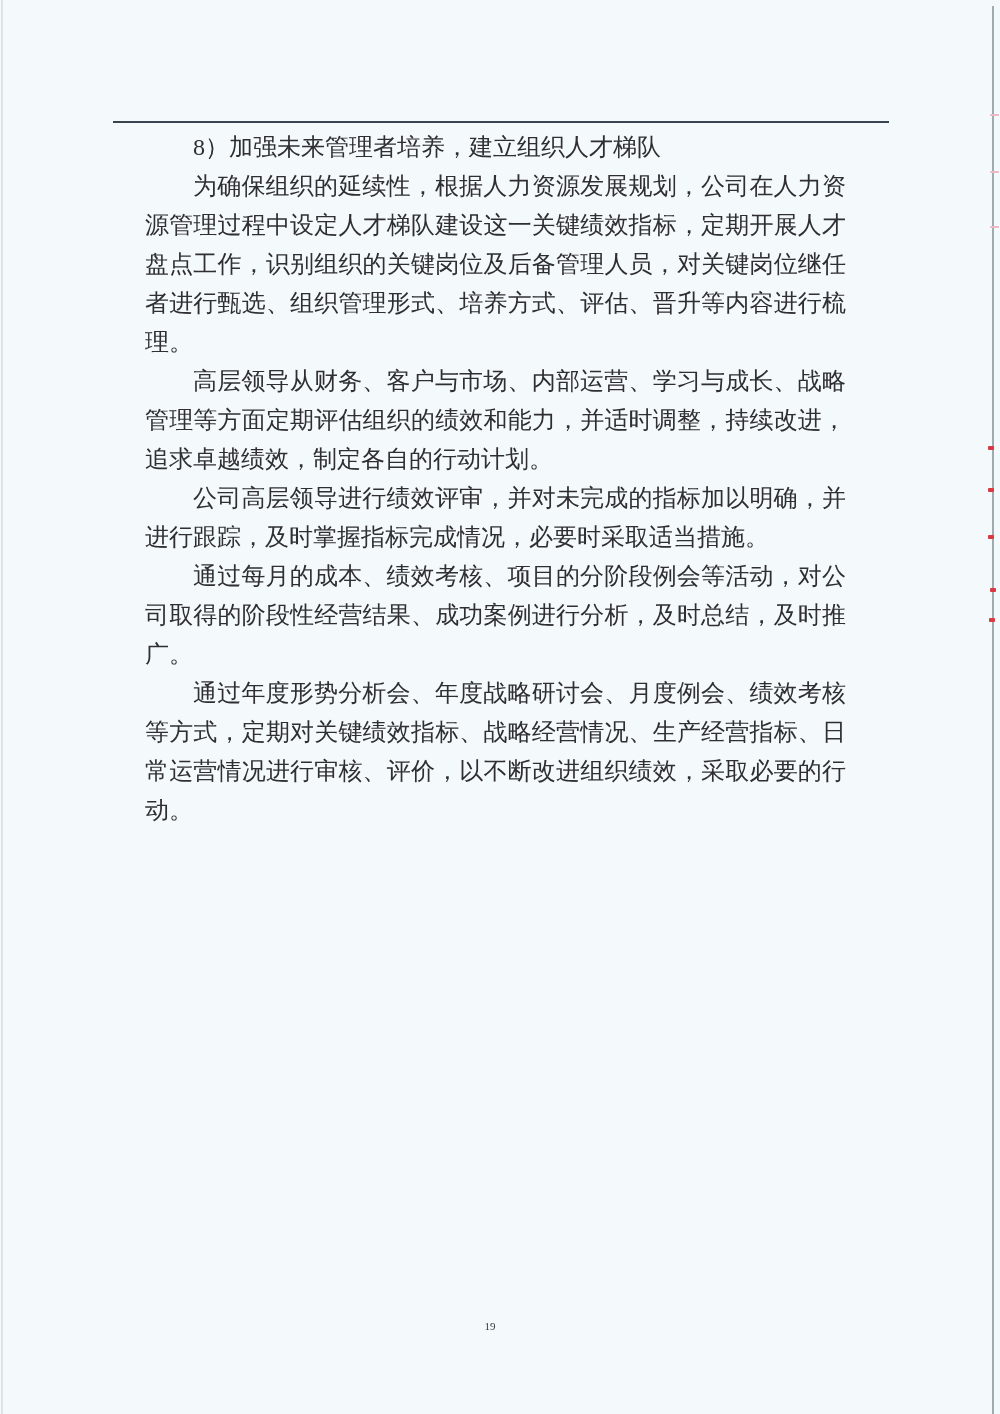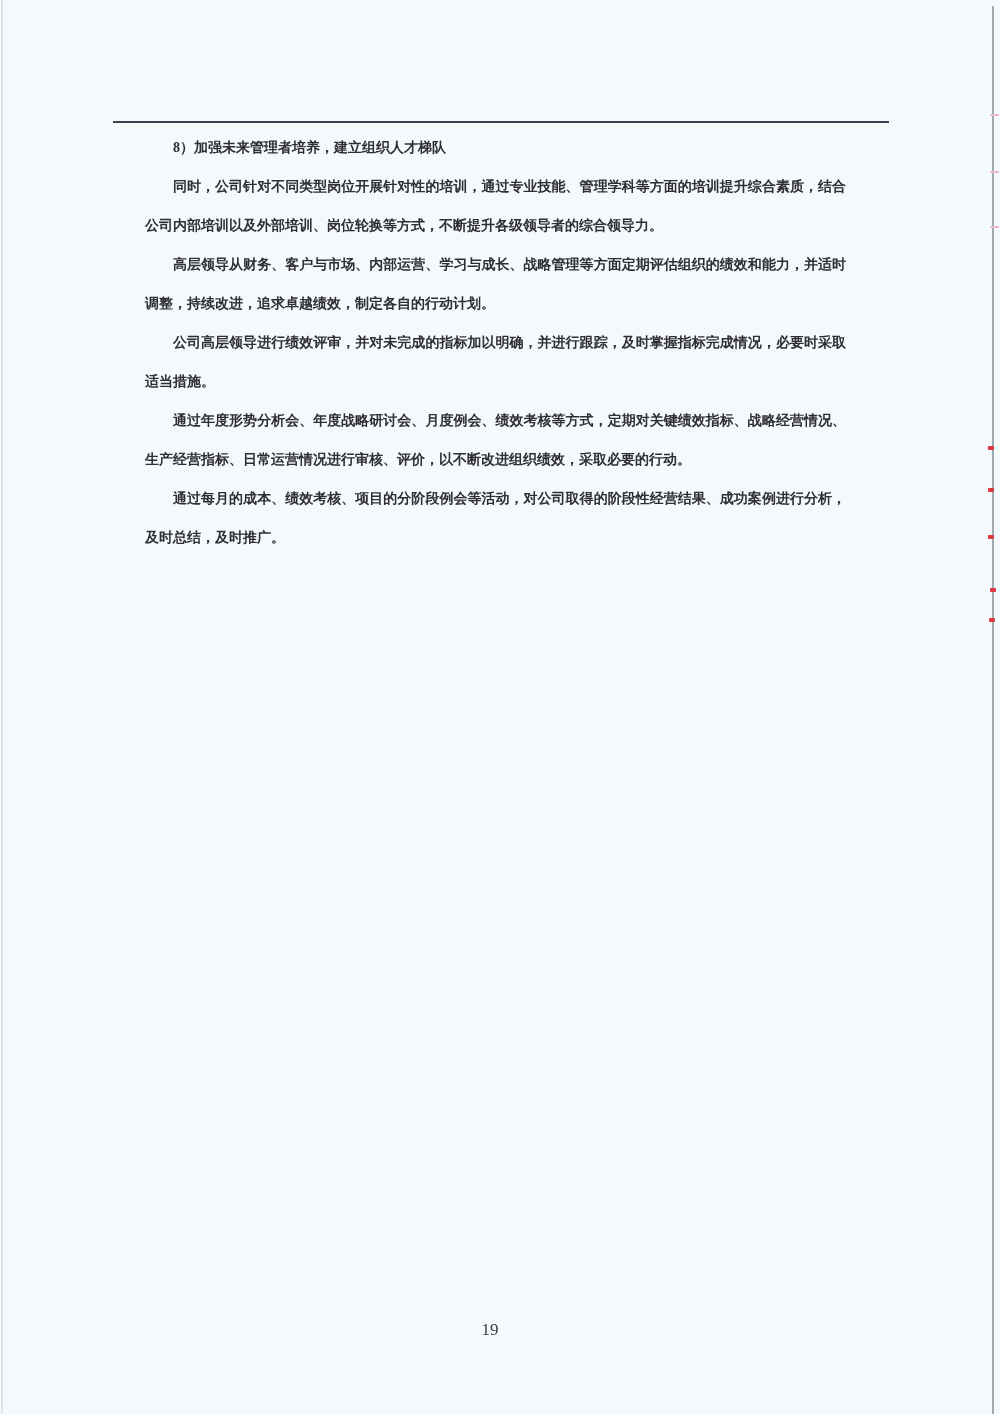--- a/index.html
+++ b/index.html
@@ -35,40 +35,39 @@
   .header-rule {
     position: absolute;
     left: 113px; top: 121px;
     width: 776px; height: 2px;
     background: var(--header-rule, #3a4450);
   }
   .doc-body {
     position: absolute;
     left: 145px; top: 128px;
     width: 701px;
-    font-size: 14px;
+    font-size: 24px;
     line-height: 39px;
     color: var(--text, #2e2e33);
     text-align: justify;
     letter-spacing: 0;
-    font-weight: bold;
   }
   .doc-body p {
     margin: 0;
     text-indent: 2em;
   }
   .doc-body p.heading {
     text-align: left;
   }
   .page-number {
     position: absolute;
     left: 455px; top: 1320px;
     width: 70px;
     text-align: center;
-    font-size: 17px;
+    font-size: 11px;
     color: #3a3a40;
   }
   .mark {
     position: absolute;
     border-radius: 1px;
   }
   .mark.red-speck {
     width: 6px; height: 4px;
     background: var(--red-mark, #d9393f);
   }
@@ -80,25 +79,25 @@
 </head>
 <body>
 
 <div class="page">
   <div class="scan-edge-left"></div>
   <div class="scan-edge-right"></div>
   <div class="header-rule"></div>
 
   <div class="doc-body">
       <p class="heading">8）加强未来管理者培养，建立组织人才梯队</p>
-      <p class="body">同时，公司针对不同类型岗位开展针对性的培训，通过专业技能、管理学科等方面的培训提升综合素质，结合公司内部培训以及外部培训、岗位轮换等方式，不断提升各级领导者的综合领导力。</p>
+      <p class="body">为确保组织的延续性，根据人力资源发展规划，公司在人力资源管理过程中设定人才梯队建设这一关键绩效指标，定期开展人才盘点工作，识别组织的关键岗位及后备管理人员，对关键岗位继任者进行甄选、组织管理形式、培养方式、评估、晋升等内容进行梳理。</p>
       <p class="body">高层领导从财务、客户与市场、内部运营、学习与成长、战略管理等方面定期评估组织的绩效和能力，并适时调整，持续改进，追求卓越绩效，制定各自的行动计划。</p>
       <p class="body">公司高层领导进行绩效评审，并对未完成的指标加以明确，并进行跟踪，及时掌握指标完成情况，必要时采取适当措施。</p>
+      <p class="body">通过每月的成本、绩效考核、项目的分阶段例会等活动，对公司取得的阶段性经营结果、成功案例进行分析，及时总结，及时推广。</p>
       <p class="body">通过年度形势分析会、年度战略研讨会、月度例会、绩效考核等方式，定期对关键绩效指标、战略经营情况、生产经营指标、日常运营情况进行审核、评价，以不断改进组织绩效，采取必要的行动。</p>
-      <p class="body">通过每月的成本、绩效考核、项目的分阶段例会等活动，对公司取得的阶段性经营结果、成功案例进行分析，及时总结，及时推广。</p>
     </div>
 
   <div class="page-number">19</div>
 
   <div id="marks-layer">
       <div class="mark pink-tick" style="left: 990px; top: 114px;"></div>
       <div class="mark pink-tick" style="left: 990px; top: 171px;"></div>
       <div class="mark pink-tick" style="left: 990px; top: 226px;"></div>
       <div class="mark red-speck" style="left: 988px; top: 446px;"></div>
       <div class="mark red-speck" style="left: 988px; top: 488px;"></div>

